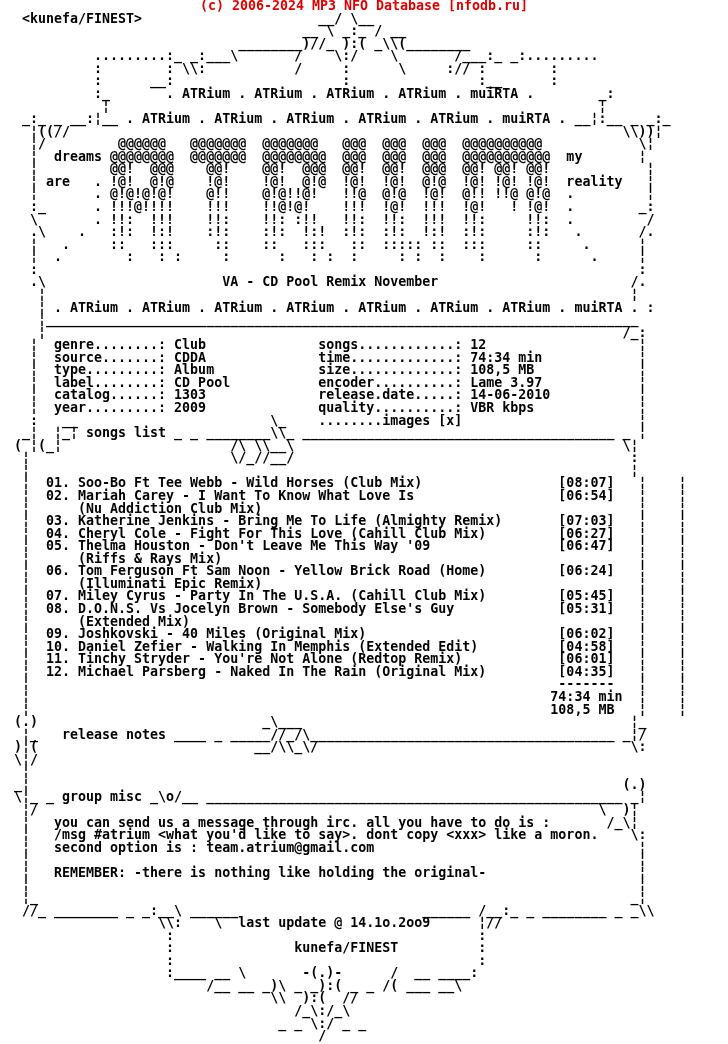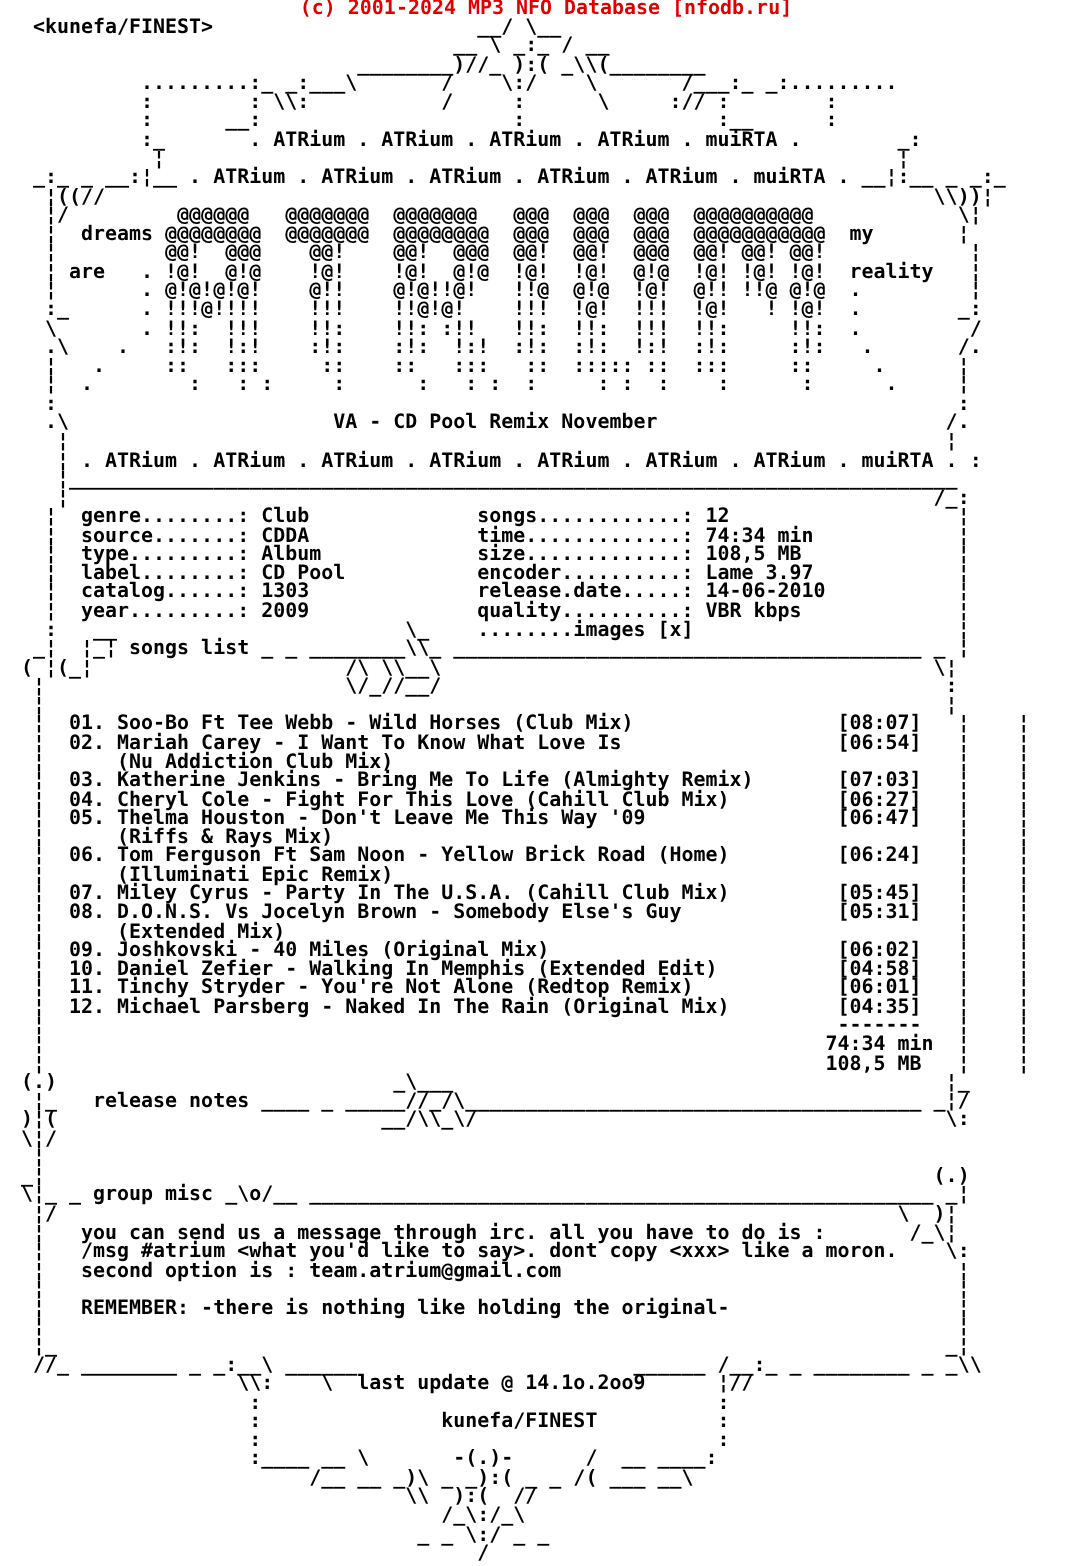--- a/index.html
+++ b/index.html
@@ -19,21 +19,21 @@
     margin: 0; padding: 0 0 0 14px;
     font-family: inherit; font-weight: bold;
     font-size: 13.3px; line-height: 12.57px;
     color: #000000; white-space: pre;
   }
 </style>
 </head>
 <body>
 
 <div class="page">
-  <div class="copyright" style="color: rgb(224, 0, 0);">(c) 2001-2024 MP3 NFO Database [nfodb.ru]</div>
+  <div class="copyright" style="color: rgb(224, 0, 0);">(c) 2006-2024 MP3 NFO Database [nfodb.ru]</div>
   <pre class="nfo"> &lt;kunefa/FINEST&gt;                      __/ \__
                                     __ \ _:_ / __
                             ________)//_ ):( _\\(________
           .........:_ _:___\       /    \:/    \       /___:_ _:.........
           :        : \\:           /     :      \     :// :        :
           :      __:                     :                :__      :
           :_       . ATRium . ATRium . ATRium . ATRium . muiRTA .        _:
            ¦                                                             ¦
  _:_ _ __:¦__ . ATRium . ATRium . ATRium . ATRium . ATRium . muiRTA . __¦:__ _ _:_
   ¦((//                                                                     \\))¦

